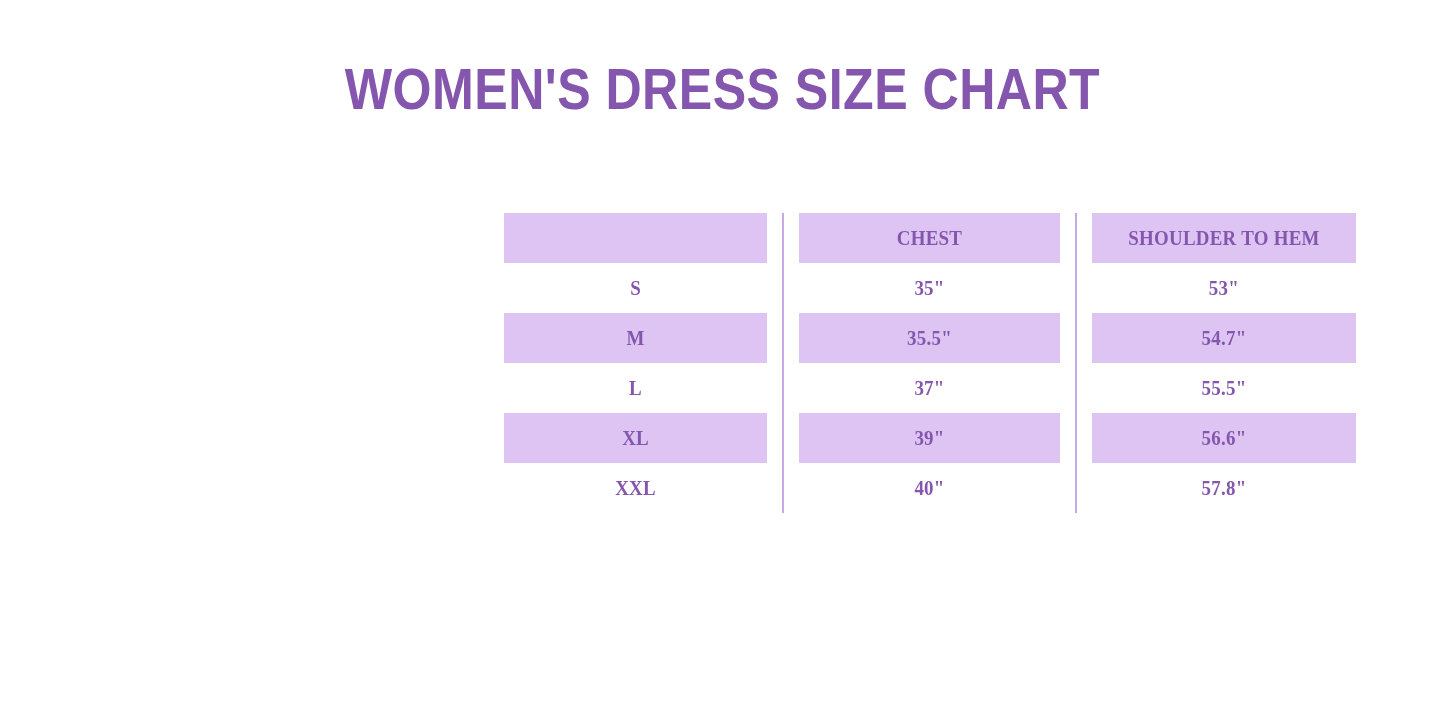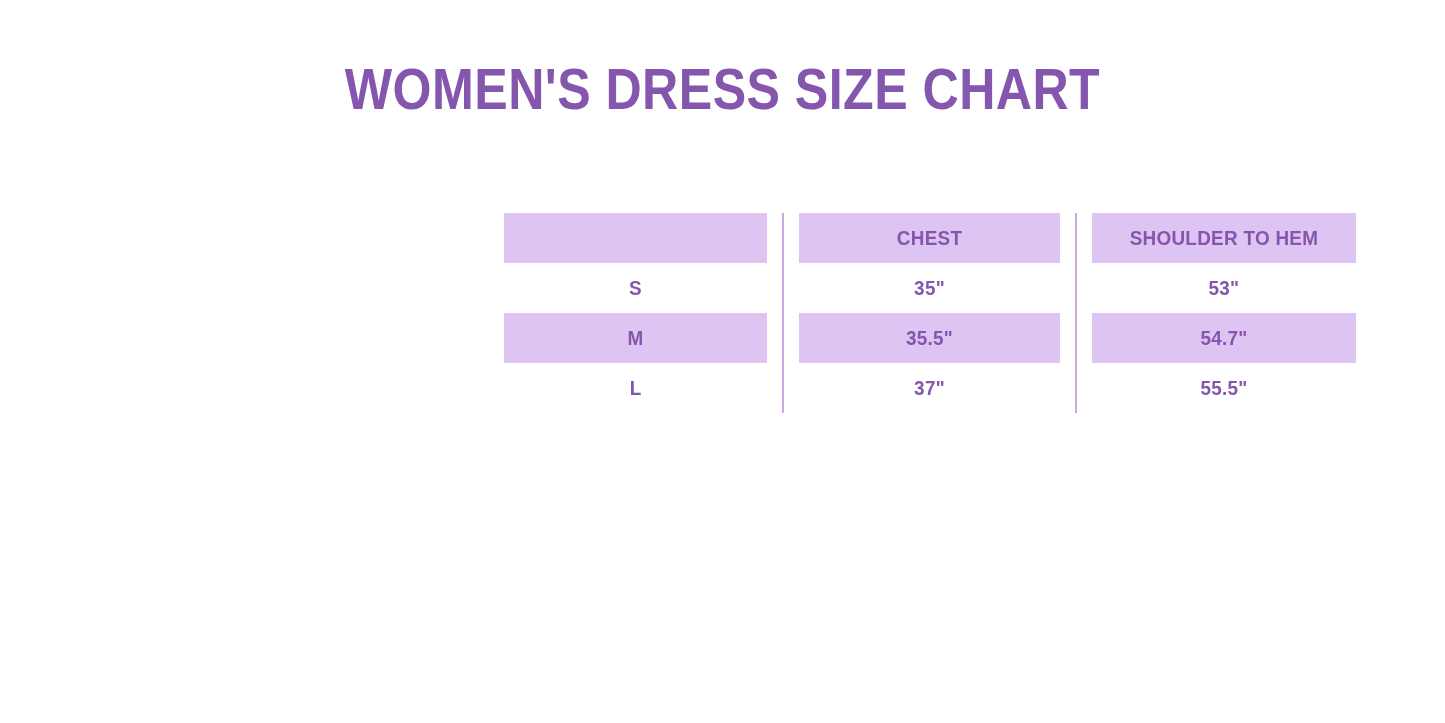--- a/index.html
+++ b/index.html
@@ -31,20 +31,21 @@
     white-space: nowrap;
   }
 
   #size-table {
     position: absolute;
     left: 489px;
     top: 213px;
     width: 882px;
     border-collapse: collapse;
     table-layout: fixed;
+    font-family: Liberation Serif, serif;
   }
 
   #size-table td {
     height: 50px;
     padding: 0;
     text-align: center;
     vertical-align: middle;
     font-size: 21px;
     font-weight: bold;
     color: #8456ae;
@@ -101,16 +102,26 @@
       <td class="div-left">35.5"</td>
       <td class="div-left">54.7"</td>
     </tr>
 
     <tr class="band-plain">
       <td>L</td>
       <td class="div-left">37"</td>
       <td class="div-left">55.5"</td>
     </tr>
 
+    <tr class="band-fill">
+      <td>XL</td>
+      <td class="div-left">39"</td>
+      <td class="div-left">56.6"</td>
+    </tr>
 
+    <tr class="band-plain">
+      <td>XXL</td>
+      <td class="div-left">40"</td>
+      <td class="div-left">57.8"</td>
+    </tr>
 
   </tbody>
 </table>
 
 </body></html>

